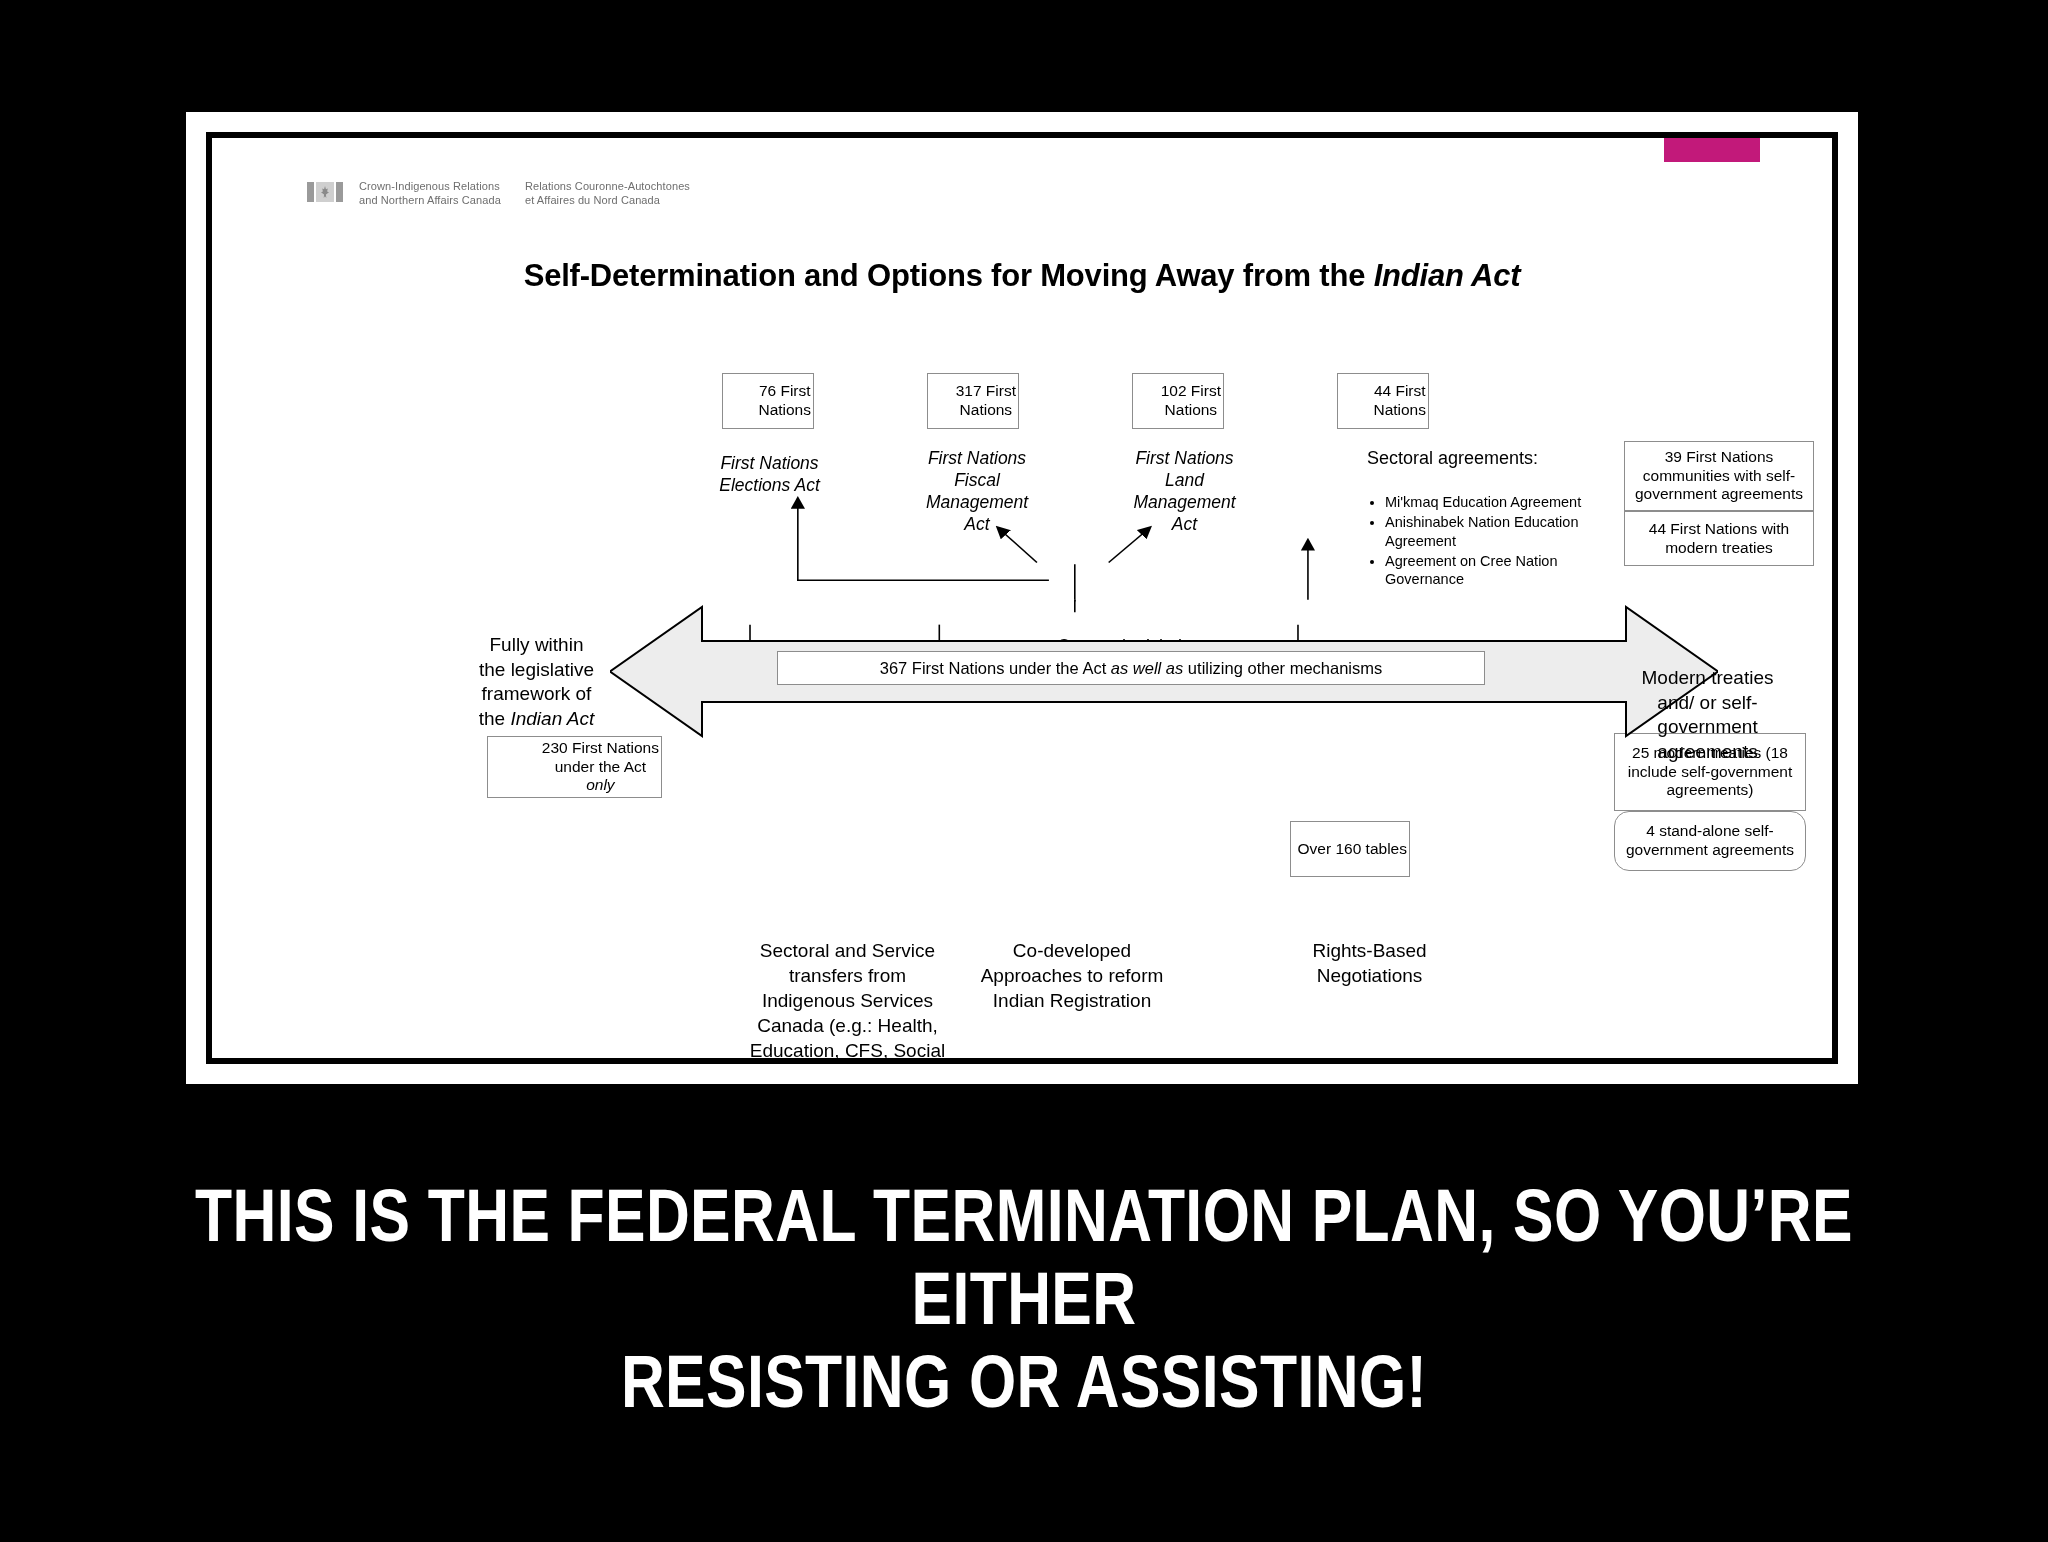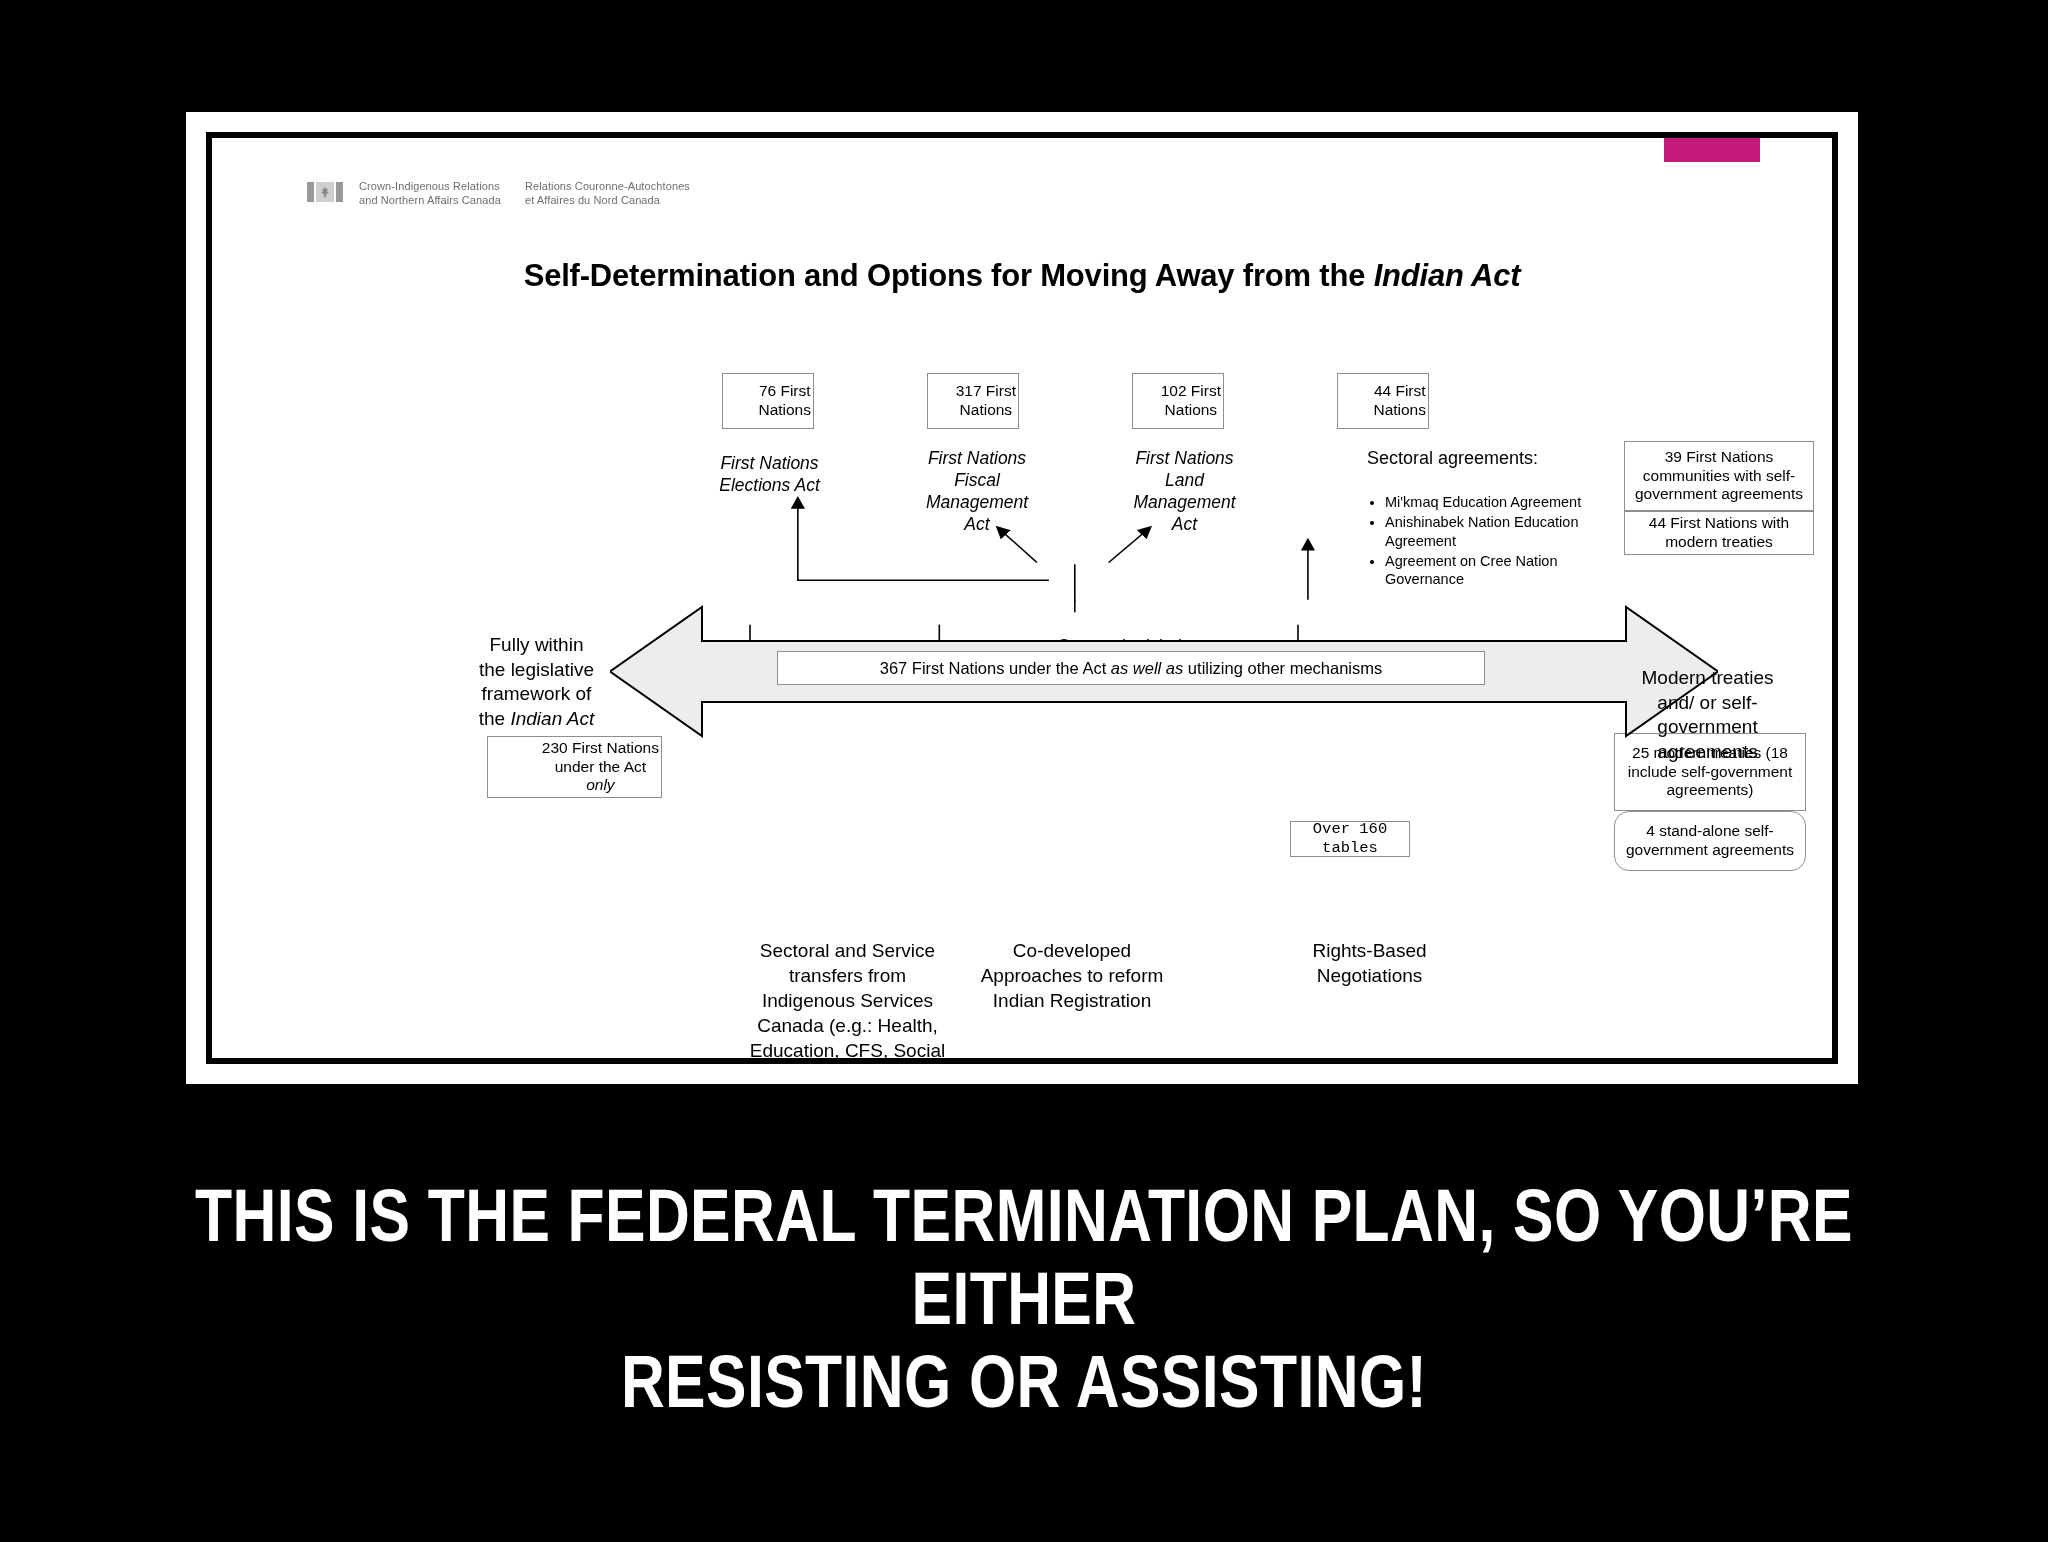--- a/index.html
+++ b/index.html
@@ -169,25 +169,25 @@
     position: absolute;
     left: 845px;
     top: 498px;
     font-size: 18px;
     color: #000;
     white-space: nowrap;
   }
 
   
   #box-39 { left: 1412px; top: 303px; width: 190px; height: 70px; }
-  #box-44t { left: 1412px; top: 373px; width: 190px; height: 44px; }
+  #box-44t { left: 1412px; top: 373px; width: 190px; height: 55px; }
   #box-25 { left: 1402px; top: 595px; width: 192px; height: 78px; }
   #box-4  { left: 1402px; top: 673px; width: 192px; height: 60px; border-radius: 15px; }
   #box-230 { left: 275px; top: 598px; width: 175px; height: 62px; padding-left: 24px; }
-  #box-160 { left: 1078px; top: 683px; width: 120px; height: 36px; font-family: Liberation Mono, monospace; }
+  #box-160 { left: 1078px; top: 683px; width: 120px; height: 56px; }
 
   
   #arrow-band {
     position: absolute;
     left: 398px;
     top: 463px;
     width: 1108px;
     height: 141px;
   }
   #arrow-band svg { display: block; }

